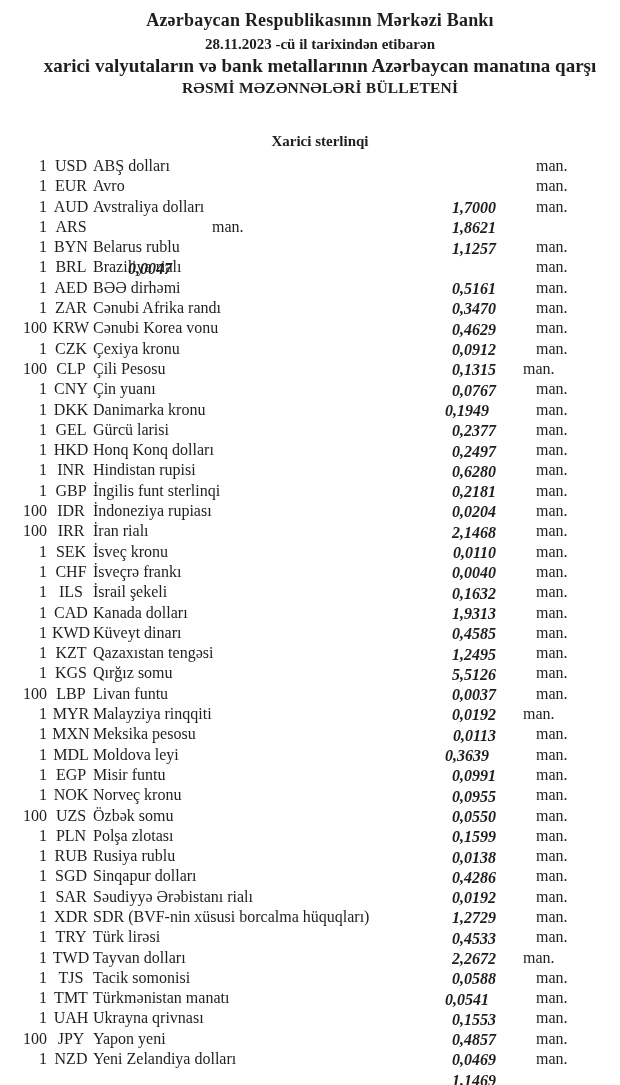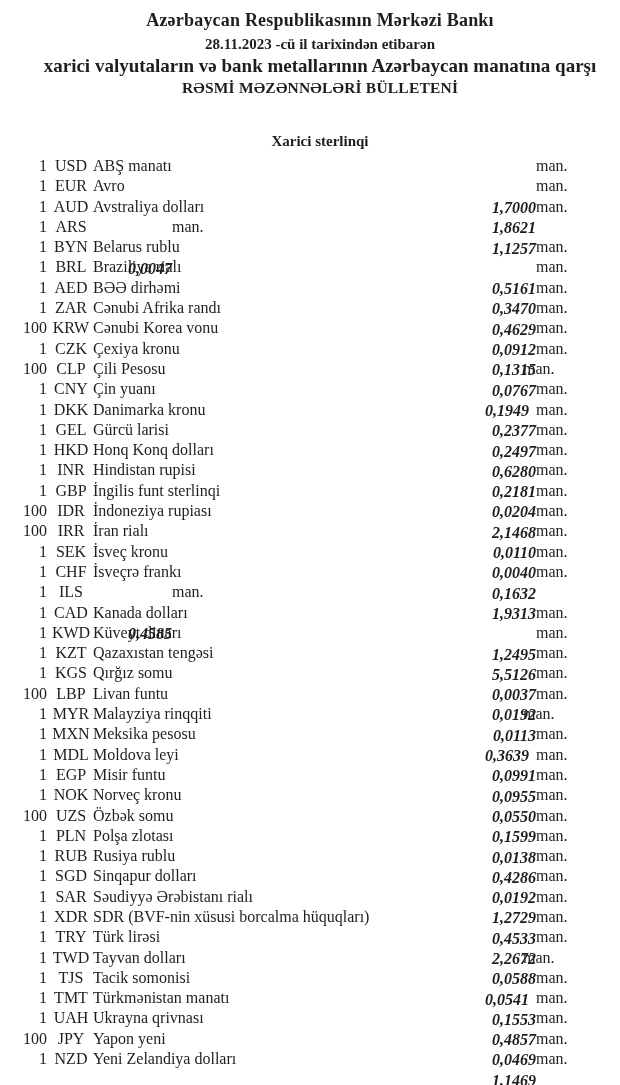--- a/index.html
+++ b/index.html
@@ -82,20 +82,21 @@
   .value {
     width: 80px;
     text-align: right;
     font-weight: bold;
     font-style: italic;
     margin-top: 42px;
   }
   .man {
     width: 84px;
     box-sizing: border-box;
+    margin-left: 40px;
   }
   .row.tight .value { transform: translateX(-7px); }
   .row.tight .man   { transform: translateX(-13px); }
 </style>
 </head>
 <body>
 
 <div class="page">
 
   <div class="header">
@@ -104,21 +105,21 @@
     <div class="subtitle">xarici valyutaların və bank metallarının Azərbaycan manatına qarşı</div>
     <div class="bulletin-title">RƏSMİ MƏZƏNNƏLƏRİ BÜLLETENİ</div>
   </div>
 
   <div class="section-title">Xarici sterlinqi</div>
 
   <div class="rates-table">
   <div class="row">
     <span class="qty">1</span>
     <span class="code">USD</span>
-    <span class="name">ABŞ manatı</span>
+    <span class="name">ABŞ dolları</span>
     <span class="value">1,7000</span>
     <span class="man">man.</span>
   </div>
 
   <div class="row">
     <span class="qty">1</span>
     <span class="code">EUR</span>
     <span class="name">Avro</span>
     <span class="value">1,8621</span>
     <span class="man">man.</span>
@@ -271,20 +272,21 @@
     <span class="qty">1</span>
     <span class="code">CHF</span>
     <span class="name">İsveçrə frankı</span>
     <span class="value">1,9313</span>
     <span class="man">man.</span>
   </div>
 
   <div class="row">
     <span class="qty">1</span>
     <span class="code">ILS</span>
+    <span class="name">İsrail şekeli</span>
     <span class="value">0,4585</span>
     <span class="man">man.</span>
   </div>
 
   <div class="row">
     <span class="qty">1</span>
     <span class="code">CAD</span>
     <span class="name">Kanada dolları</span>
     <span class="value">1,2495</span>
     <span class="man">man.</span>

